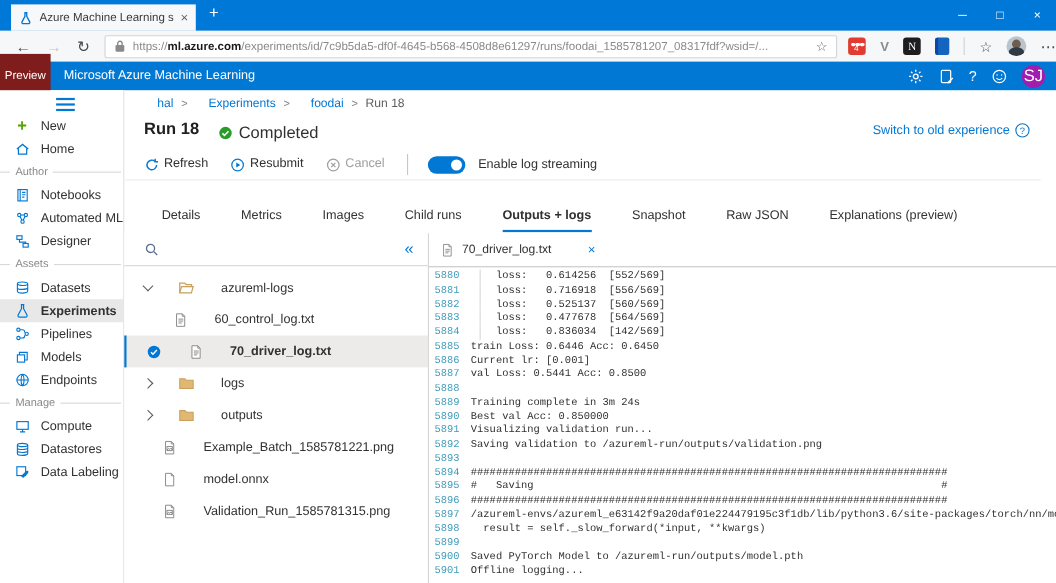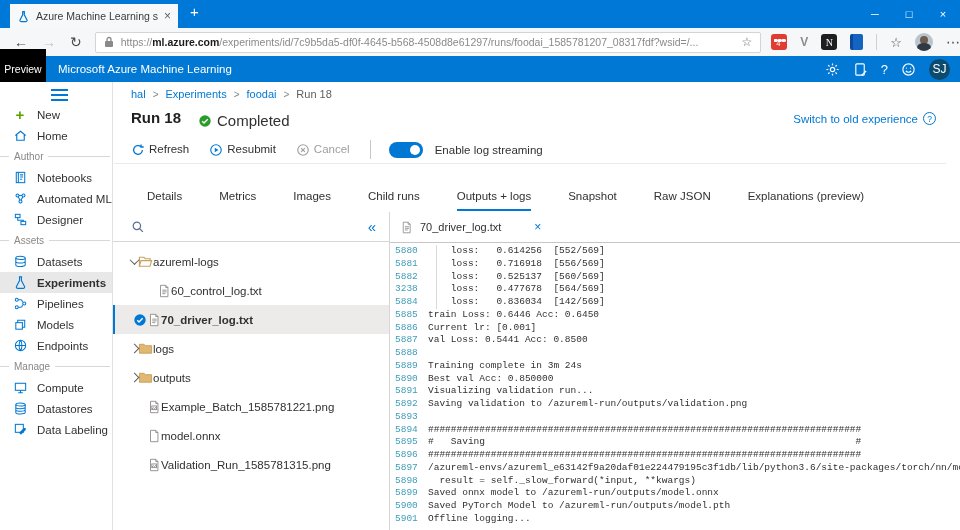--- a/index.html
+++ b/index.html
@@ -43,47 +43,47 @@
   .ext-book { width:13px; height:16px; background:#1565c0; border-radius:2px; border-left:3px solid #0d47a1; }
   .ext-sep { width:1px; height:16px; background:#d0d0d0; }
   .fav-star { font-size:13px; color:#4a4a4a; }
   .bavatar { width:18px; height:18px; border-radius:50%; background:#b9c4cc; overflow:hidden; position:relative; }
   .bavatar i { position:absolute; left:5px; top:3px; width:8px; height:8px; background:#6d5c50; border-radius:50%; }
   .bavatar u { position:absolute; left:2px; top:10px; width:14px; height:9px; background:#2f3a45; border-radius:50% 50% 0 0; }
 
   
   .azbar { position:absolute; top:56px; left:0; width:960px; height:26px; background:#0078d4;
            display:flex; align-items:center; color:#fff; }
-  .preview { width:46px; height:40px; background:#000000; display:flex; align-items:center;
+  .preview { width:46px; height:40px; background:#7f1d1d; display:flex; align-items:center;
              justify-content:center; font-size:10.5px; }
   .aztitle { margin-left:12px; font-size:11.5px; }
   .azicons { margin-left:auto; display:flex; align-items:center; gap:13px; padding-right:10px; }
   .az-help { font-size:13px; }
-  .azavatar { width:21px; height:21px; border-radius:50%; background:#0c4a6e; color:#fff; font-size:12px;
+  .azavatar { width:21px; height:21px; border-radius:50%; background:#a21caf; color:#fff; font-size:15px;
               display:flex; align-items:center; justify-content:center; }
 
   
   .sidebar { position:absolute; top:82px; left:0; width:113px; height:448px; background:#fff;
              border-right:1px solid #e1e1e1; }
   .hamb { position:absolute; left:51px; top:7px; width:17px; height:12px;
           border-top:2px solid #0078d4; border-bottom:2px solid #0078d4; }
   .hamb::after { content:""; position:absolute; left:0; right:0; top:3px; border-top:2px solid #0078d4; }
   .sb-list { position:absolute; top:22px; left:0; right:0; }
   .sb-item { height:21px; display:flex; align-items:center; padding-left:12px; gap:9px;
              font-size:11.5px; color:#323130; white-space:nowrap; }
   .sb-item.sel { background:#e8e8e8; font-weight:bold; }
   .sb-head { height:21px; display:flex; align-items:center; font-size:10px; color:#8a8886; padding-left:0; }
   .sb-head::before { content:""; width:9px; border-top:1px solid #d8d8d8; margin-right:5px; }
   .sb-head::after { content:""; flex:1; border-top:1px solid #d8d8d8; margin-left:5px; margin-right:2px; }
   .sb-ic { width:16px; height:16px; display:flex; align-items:center; justify-content:center; }
   .sb-plus { color:#57a300; font-size:15px; font-weight:bold; }
 
   
   .bcrumb { position:absolute; top:88px; left:131px; font-size:11px; color:#605e5c; }
-  .bcrumb a { color:#0078d4; text-decoration:none; }
+  .bcrumb a { color:#0078d4; text-decoration:none;margin-left:12px; }
   .bc-sep { margin:0 7px; color:#8a8886; font-size:10px; }
   .runtitle { position:absolute; top:109px; left:131px; font-size:15px; font-weight:bold; color:#201f1e; }
   .status { position:absolute; top:112px; left:198px; display:flex; align-items:center; gap:5px;
             font-size:15px; color:#323130; }
   .switch { position:absolute; top:112px; right:24px; font-size:11.5px; color:#0078d4;
             display:flex; align-items:center; gap:5px; }
   .qcirc { width:13px; height:13px; border:1px solid #0078d4; border-radius:50%; font-size:8.5px;
            display:flex; align-items:center; justify-content:center; }
 
   
@@ -93,29 +93,29 @@
   .tbtn.dis { color:#a19f9d; }
   .tb-sep { width:1px; height:19px; background:#c8c6c4; margin:0 10px 0 0; }
   .toggle { width:34px; height:16px; border-radius:9px; background:#0078d4; position:relative; margin-right:4px; }
   .toggle::after { content:""; position:absolute; right:3px; top:3px; width:10px; height:10px;
                    border-radius:50%; background:#fff; }
   .toolbar-sep { position:absolute; top:163px; left:114px; width:832px; border-top:1px solid #eaeaea; }
 
   
   .runtabs { position:absolute; top:190px; left:131px; display:flex; gap:21px; font-size:11.5px; color:#323130; }
   .rtab { padding-bottom:7px; border-bottom:2px solid transparent; white-space:nowrap;margin-left:16px; }
-  .rtab.active { font-weight:normal; border-bottom-color:#0078d4; }
+  .rtab.active { font-weight:bold; border-bottom-color:#0078d4; }
 
   
   .treepanel { position:absolute; top:212px; left:113px; width:276px; height:318px; background:#fff; }
   .tree-search { height:30px; border-bottom:1px solid #d6d6d6; display:flex; align-items:center;
                  padding:0 13px 0 18px; }
   .collapse { margin-left:auto; color:#0078d4; font-size:15px; }
   .tree-rows { padding-top:5px; }
-  .trow { height:29px; display:flex; align-items:center; gap:0; font-size:11.5px; color:#323130; }
+  .trow { height:29px; display:flex; align-items:center; gap:24px; font-size:11.5px; color:#323130; }
   .trow .lbl { white-space:nowrap; }
   .pad-folder { padding-left:18px; }
   .pad-child  { padding-left:44px; }
   .pad-root   { padding-left:34px; }
   .trow.sel { background:#edebe9; border-left:2px solid #0078d4; padding-left:18px; font-weight:bold; }
   .chev { width:7px; height:7px; border-right:1.4px solid #605e5c; border-bottom:1.4px solid #605e5c;
           display:inline-block; flex:none; }
   .chev.down { transform:rotate(45deg) translate(-1px,-1px); }
   .chev.right { transform:rotate(-45deg); }
 
@@ -492,21 +492,21 @@
         </div>
       <div class="log-row guide">
           <span class="ln">5881</span>
           <span class="lt">    loss:   0.716918  [556/569]</span>
         </div>
       <div class="log-row guide">
           <span class="ln">5882</span>
           <span class="lt">    loss:   0.525137  [560/569]</span>
         </div>
       <div class="log-row guide">
-          <span class="ln">3238</span>
+          <span class="ln">5883</span>
           <span class="lt">    loss:   0.477678  [564/569]</span>
         </div>
       <div class="log-row guide">
           <span class="ln">5884</span>
           <span class="lt">    loss:   0.836034  [142/569]</span>
         </div>
       <div class="log-row">
           <span class="ln">5885</span>
           <span class="lt">train Loss: 0.6446 Acc: 0.6450</span>
         </div>
@@ -557,21 +557,20 @@
       <div class="log-row">
           <span class="ln">5897</span>
           <span class="lt">/azureml-envs/azureml_e63142f9a20daf01e224479195c3f1db/lib/python3.6/site-packages/torch/nn/modules/module.py</span>
         </div>
       <div class="log-row">
           <span class="ln">5898</span>
           <span class="lt">  result = self._slow_forward(*input, **kwargs)</span>
         </div>
       <div class="log-row">
           <span class="ln">5899</span>
-          <span class="lt">Saved onnx model to /azureml-run/outputs/model.onnx</span>
         </div>
       <div class="log-row">
           <span class="ln">5900</span>
           <span class="lt">Saved PyTorch Model to /azureml-run/outputs/model.pth</span>
         </div>
       <div class="log-row">
           <span class="ln">5901</span>
           <span class="lt">Offline logging...</span>
         </div>
     </div>

